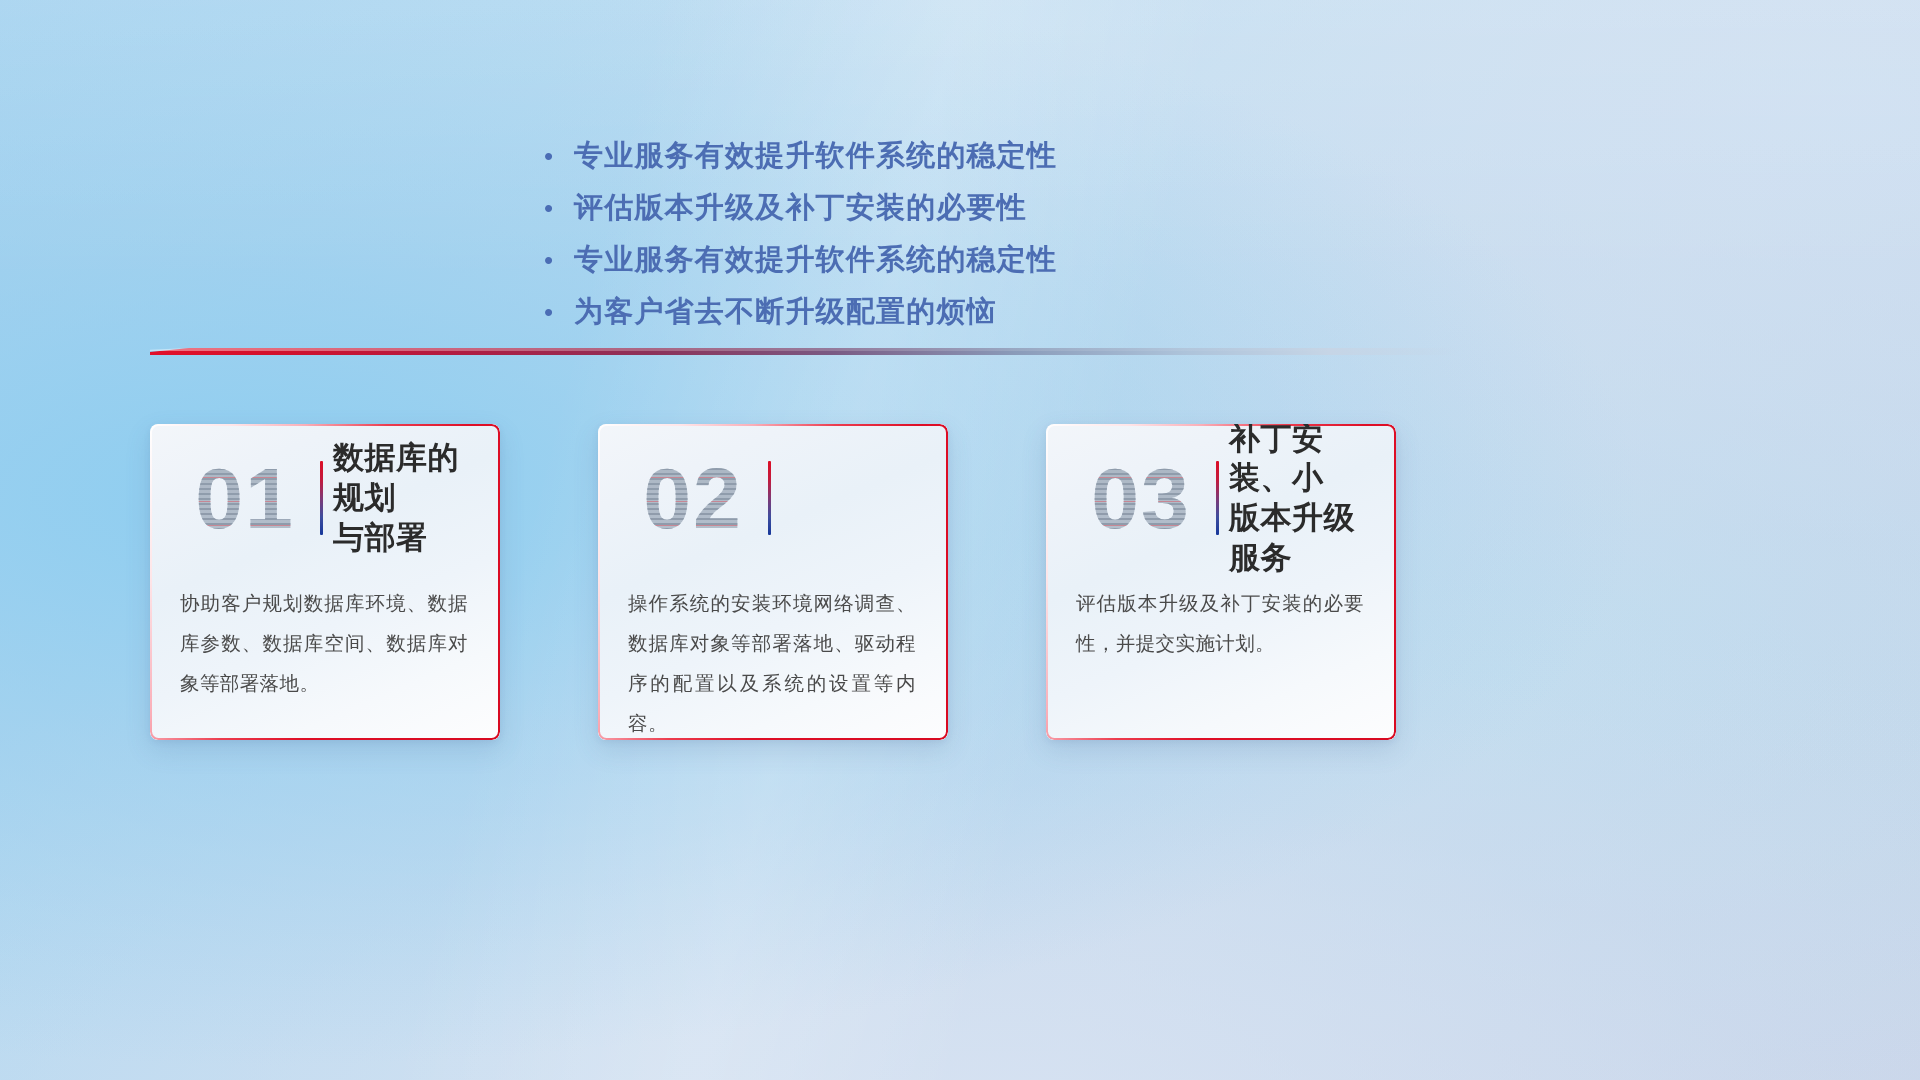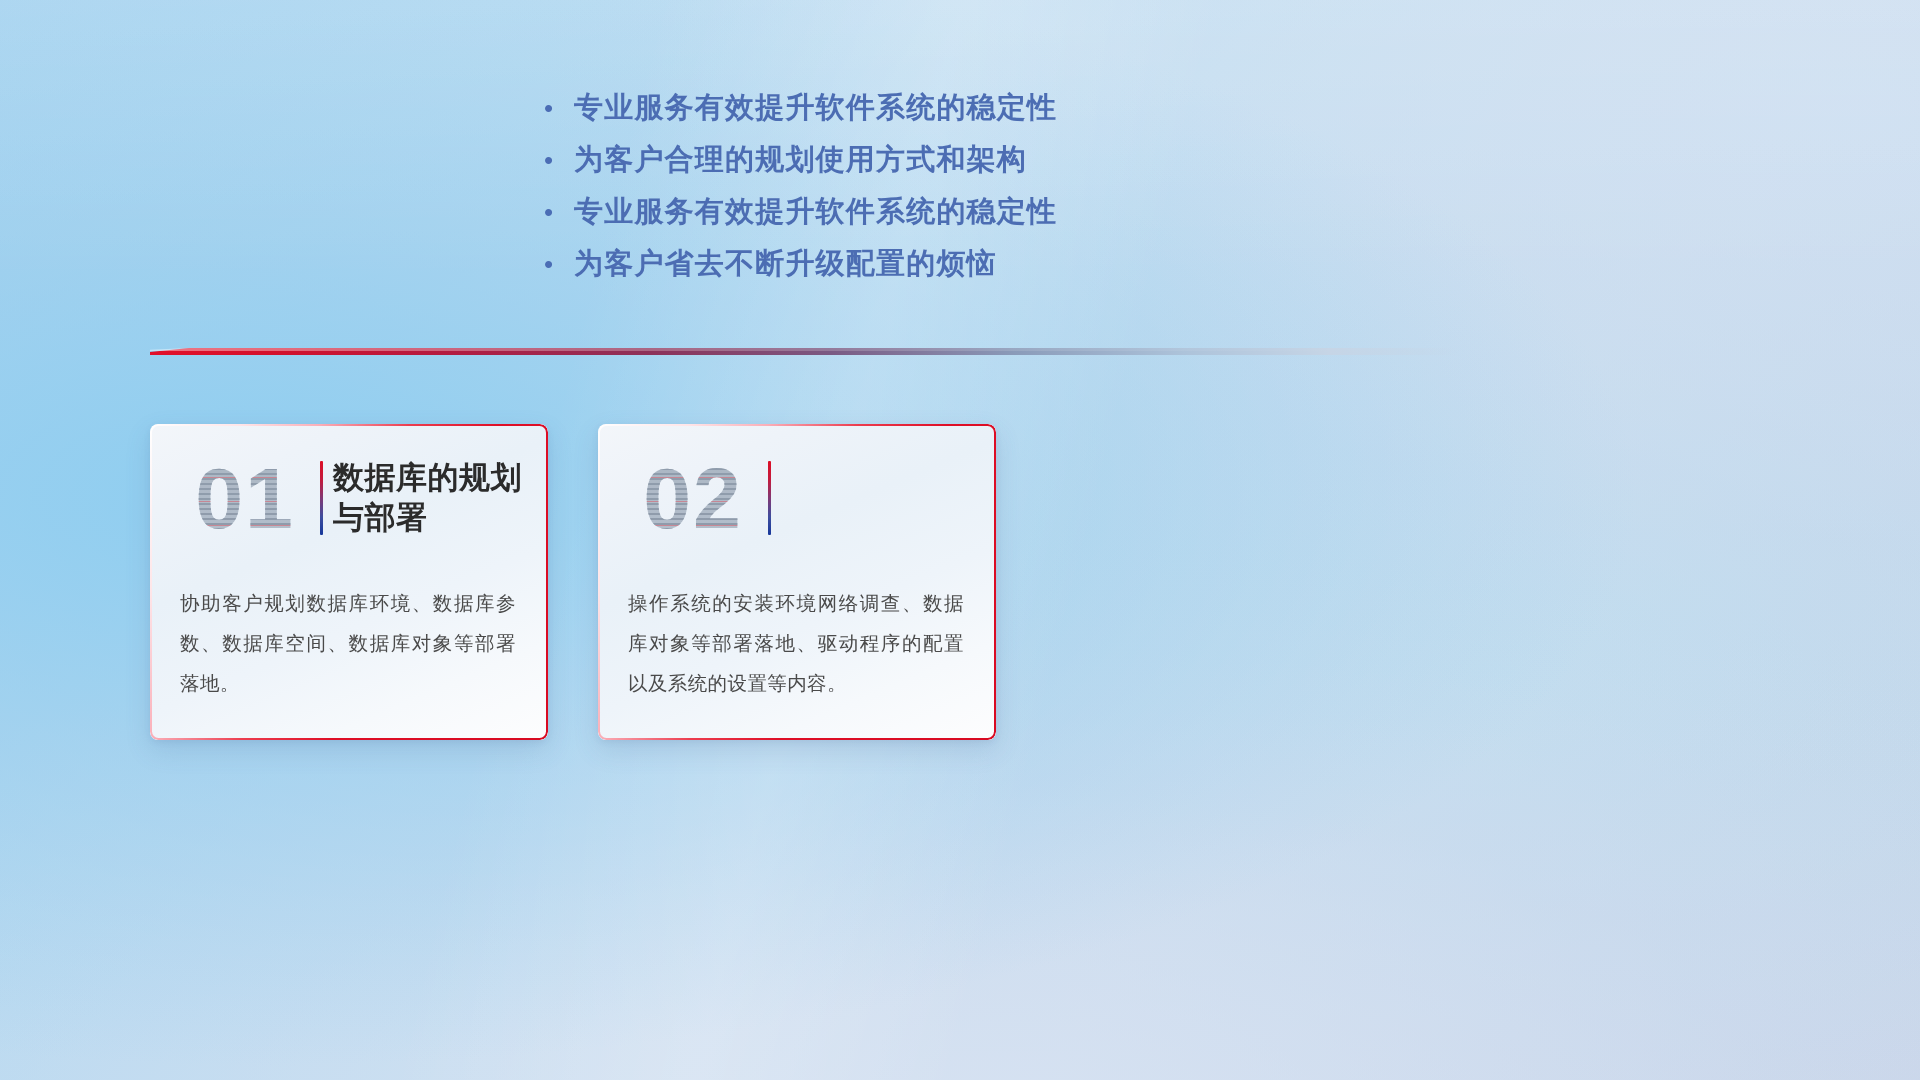--- a/index.html
+++ b/index.html
@@ -39,20 +39,21 @@
   }
   .bullet-dot{
     width:38px; flex:0 0 38px;
     color:#4b6db5; font-size:26px; line-height:1;
     text-align:left; padding-left:8px;
   }
   .bullet-text{
     font-size:29px; letter-spacing:1.2px;
     color:#4c6db3; font-weight:600;
     white-space:nowrap;
+    margin-top:48px;
   }
 
   
   #divider-wrap{
     position:absolute; left:150px; top:342px; width:1310px; height:22px;
   }
   #divider{
     position:absolute; left:0; top:6px;
     width:100%; height:7px;
     background:linear-gradient(90deg,
@@ -65,21 +66,21 @@
     position:absolute; left:0; top:6px; width:100%; height:3px;
     background:linear-gradient(90deg, rgba(255,255,255,0.42) 0%, rgba(255,255,255,0.25) 40%, rgba(255,255,255,0.0) 92%);
     clip-path:polygon(0 58%, 3% 0, 100% 0, 100% 100%, 0 100%);
   }
 
   
   #cards{
     position:absolute; left:0; top:424px; width:1920px; height:320px;
   }
   .card{
-    position:absolute; top:0; width:398px; height:316px;
+    position:absolute; top:0; width:350px; height:316px;
     border-radius:8px;
     background:linear-gradient(157deg,#f3f6fa 0%, #eef3f9 18%, #e9f1f8 38%, #eef4fa 60%, #f6f9fc 80%, #fdfdfe 100%);
     box-shadow:0 10px 26px rgba(70,100,150,0.16), 0 2px 6px rgba(70,100,150,0.10);
     overflow:hidden;
   }
   .card-border{
     position:absolute; inset:0; border-radius:8px; pointer-events:none;
     padding:1.6px;
     background:linear-gradient(118deg,
         rgba(255,255,255,0.95) 0%,
@@ -146,21 +147,21 @@
 
 <div id="bullets">
 
   <div class="bullet-row">
     <span class="bullet-dot">•</span>
     <span class="bullet-text">专业服务有效提升软件系统的稳定性</span>
   </div>
 
   <div class="bullet-row">
     <span class="bullet-dot">•</span>
-    <span class="bullet-text">为客户合理的规划使用方式和架构</span>
+    <span class="bullet-text">评估版本升级及补丁安装的必要性</span>
   </div>
 
   <div class="bullet-row">
     <span class="bullet-dot">•</span>
     <span class="bullet-text">专业服务有效提升软件系统的稳定性</span>
   </div>
 
   <div class="bullet-row">
     <span class="bullet-dot">•</span>
     <span class="bullet-text">为客户省去不断升级配置的烦恼</span>
@@ -188,14 +189,24 @@
 
   <div class="card" id="card-1">
     <div class="card-border"></div>
     <div class="card-head">
       <div class="card-num">02</div>
       <div class="card-rule"></div>
     </div>
     <div class="card-body">操作系统的安装环境网络调查、数据库对象等部署落地、驱动程序的配置以及系统的设置等内容。</div>
   </div>
 
+  <div class="card" id="card-2">
+    <div class="card-border"></div>
+    <div class="card-head">
+      <div class="card-num">03</div>
+      <div class="card-rule"></div>
+      <div class="card-title">补丁安装、小
+版本升级服务</div>
+    </div>
+    <div class="card-body">评估版本升级及补丁安装的必要性，并提交实施计划。</div>
+  </div>
 
 </div>
 
 </body></html>

